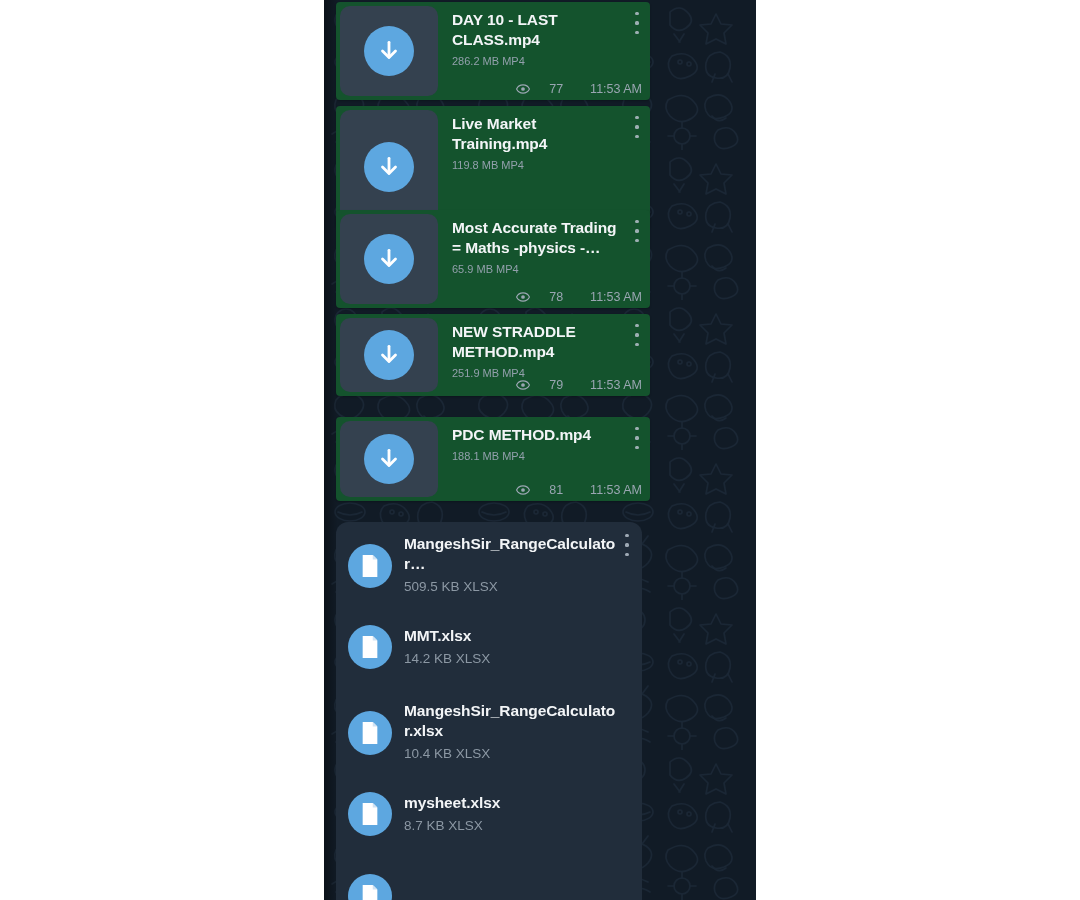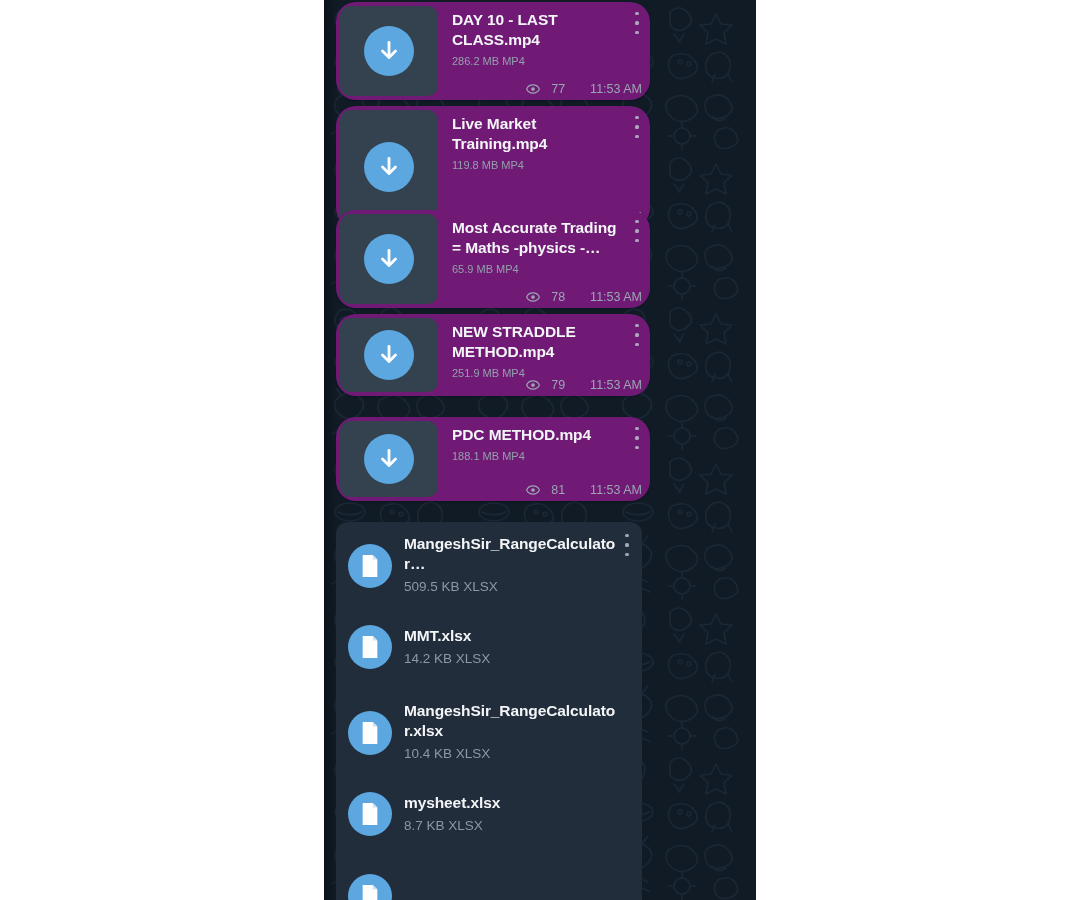--- a/index.html
+++ b/index.html
@@ -48,22 +48,22 @@
     position: absolute;
     left: 0;
     width: 432px;
   }
 
   
   .video-bubble {
     position: absolute;
     left: 12px;
     width: 314px;
-    border-radius: 20px;
-    background: #701a75;
+    border-radius: 4px;
+    background: #14532d;
     box-shadow: 0 1px 2px rgba(0,0,0,.25);
     overflow: hidden;
   }
   .video-inner {
     display: flex;
     align-items: stretch;
     height: 100%;
   }
   .thumb {
     position: relative;
@@ -103,28 +103,28 @@
     color: #93a0ac;
     font-size: 11px;
     line-height: 17px;
   }
   .meta {
     position: absolute;
     right: 8px;
     bottom: 4px;
     display: flex;
     align-items: center;
-    gap: 11px;
+    gap: 19px;
     color: #9aa6b2;
     font-size: 12.5px;
     white-space: nowrap;
   }
   .meta .eye { width: 14px; height: 14px; display:block; }
   .meta .views { font-size: 12.5px; }
-  .meta .time { font-size: 12.5px; margin-left: 14px; }
+  .meta .time { font-size: 12.5px; margin-left: 8px; }
 
   .kebab {
     position: absolute;
     top: 8px;
     right: 6px;
     width: 14px;
     height: 22px;
     display: flex;
     flex-direction: column;
     align-items: center;

